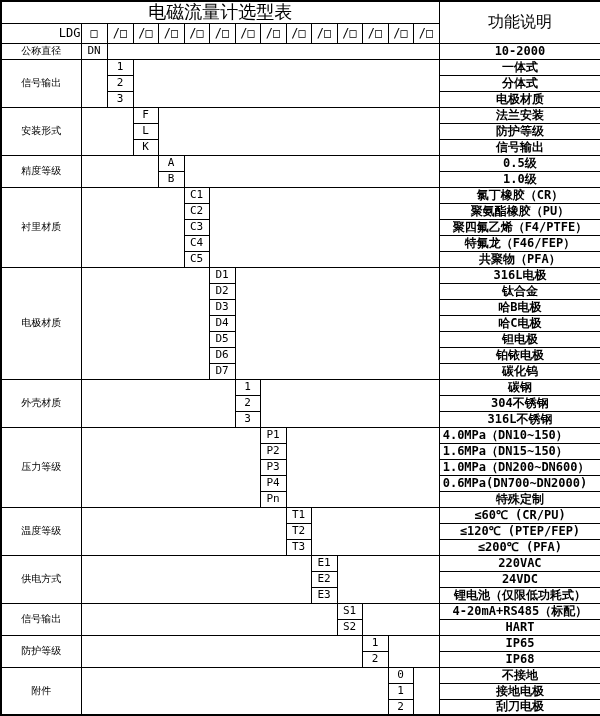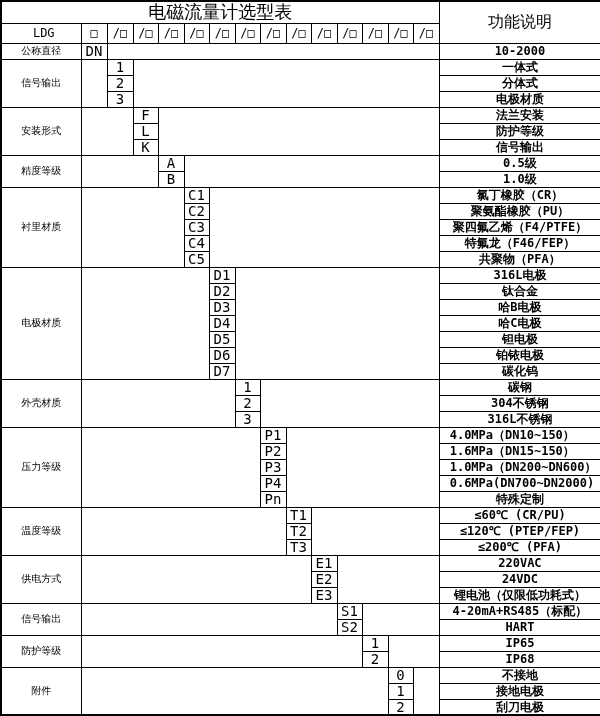--- a/index.html
+++ b/index.html
@@ -6,26 +6,26 @@
   body{width:600px;font-family:"DejaVu Sans Mono",monospace;color:#000;}
   table{border-collapse:collapse;table-layout:fixed;width:600px;border:2px solid #000;}
   td{border:1px solid #000;padding:0;text-align:center;vertical-align:middle;
      font-size:12px;line-height:1.05;overflow:hidden;white-space:nowrap;
      font-family:"DejaVu Sans Mono",monospace;}
   tr.r{height:16px;}
   tr.r-title{height:22px;}
   tr.r-model{height:20px;}
   .title{font-size:18px;}
   .desc-h{font-size:16px;}
-  .model{text-align:center;padding-left:5px;}
+  .model{text-align:right;padding-left:5px;}
   .box{font-size:12px;}
   .lab{font-size:10px;}
-  .code{font-size:14px;}
+  .code{font-size:11px;}
   .desc{font-size:12px;font-weight:bold;}
-  .desc.left{text-align:left;padding-left:10px;}
+  .desc.left{text-align:left;padding-left:3px;}
 </style>
 </head>
 <body>
 
 <table>
   <colgroup>
     <col style="width:80px">
     <col style="width:26px">
     <col style="width:26px">
       <col style="width:25px">

